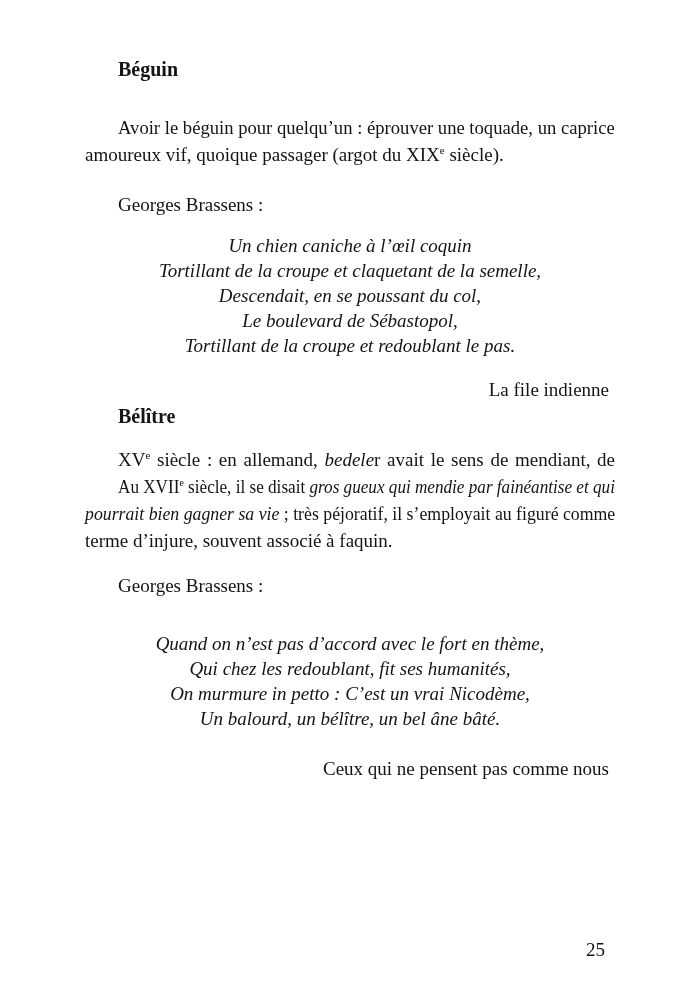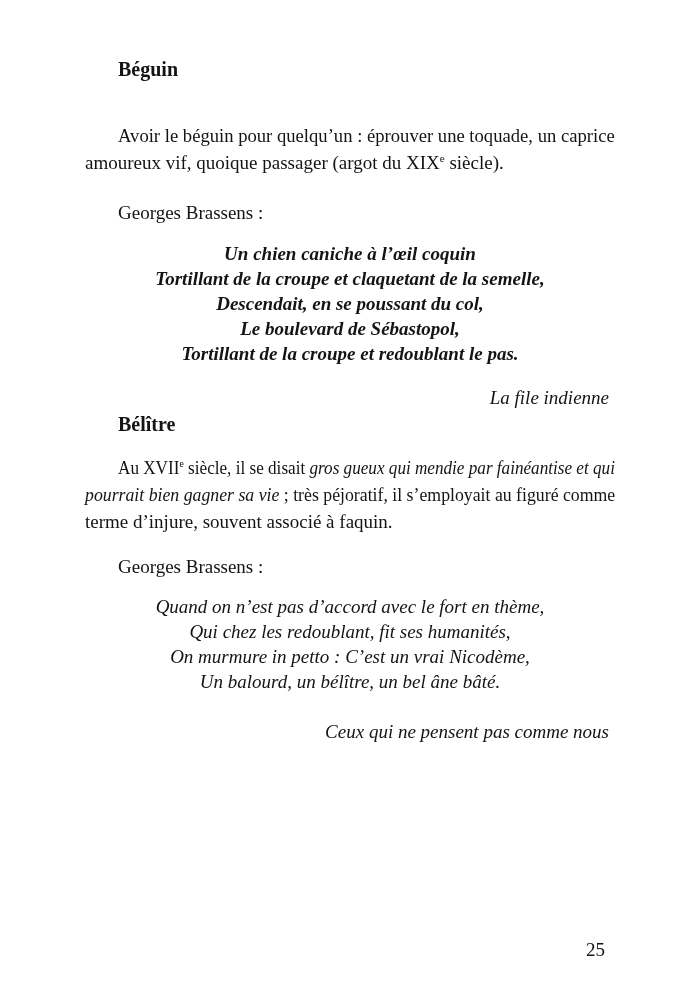--- a/index.html
+++ b/index.html
@@ -45,36 +45,35 @@
     padding-left: 33px;
   }
   .poem {
     text-align: center;
     font-style: italic;
     font-size: 19px;
     line-height: 25px;
   }
   .source {
     text-align: right;
-    font-style: italic;
     font-size: 19px;
     line-height: 27px;
     padding-right: 6px;
   }
   
   .m-h1   { margin-top: 0; }
-  .m-p1   { margin-top: 39px; }
+  .m-p1   { margin-top: 31px; }
   .m-gb1  { margin-top: 23px; }
-  .m-poem1{ margin-top: 15px; font-weight: bold; }
+  .m-poem1{ margin-top: 15px; }
   .m-src1 { margin-top: 18px; }
   .m-h2   { }
   .m-p2   { margin-top: 16px; }
-  .m-p3   { margin-top: 16px; }
+  .m-p3   { margin-top: 0; }
   .m-gb2  { margin-top: 18px; }
-  .m-poem2{ margin-top: 14px; }
+  .m-poem2{ margin-top: 32px; }
   .m-src2 { margin-top: 24px; }
   .page-number {
     position: absolute;
     right: 95px;
     top: 936px;
     font-size: 19px;
     line-height: 27px;
   }
 </style>
 </head>
@@ -104,20 +103,23 @@
       <div class="poem-line">Tortillant de la croupe et redoublant le pas.</div>
     </div>
 
     <div class="source m-src1">La file indienne</div>
   </section>
 
   <section>
     <div class="heading m-h2">Bélître</div>
 
     <div class="m-p2">
+      <div class="pline indent fit">
+        <span class="ln" style="word-spacing: 1.90909px;"><span>XV</span><sup class="ord">e</sup><span> siècle : en allemand, </span><span class="it">bedele</span><span>r avait le sens de mendiant, de</span></span>
+      </div>
     </div>
 
     <div class="m-p3">
       <div class="pline indent fit">
         <span class="ln" style="transform: scaleX(0.901996);"><span>Au XVII</span><sup class="ord">e</sup><span> siècle, il se disait </span><span class="it">gros gueux qui mendie par fainéantise et qui</span></span>
       </div>
       <div class="pline fit">
         <span class="ln" style="transform: scaleX(0.934744);"><span class="it">pourrait bien gagner sa vie</span><span> ; très péjoratif, il s’employait au figuré comme</span></span>
       </div>
       <div class="pline">

